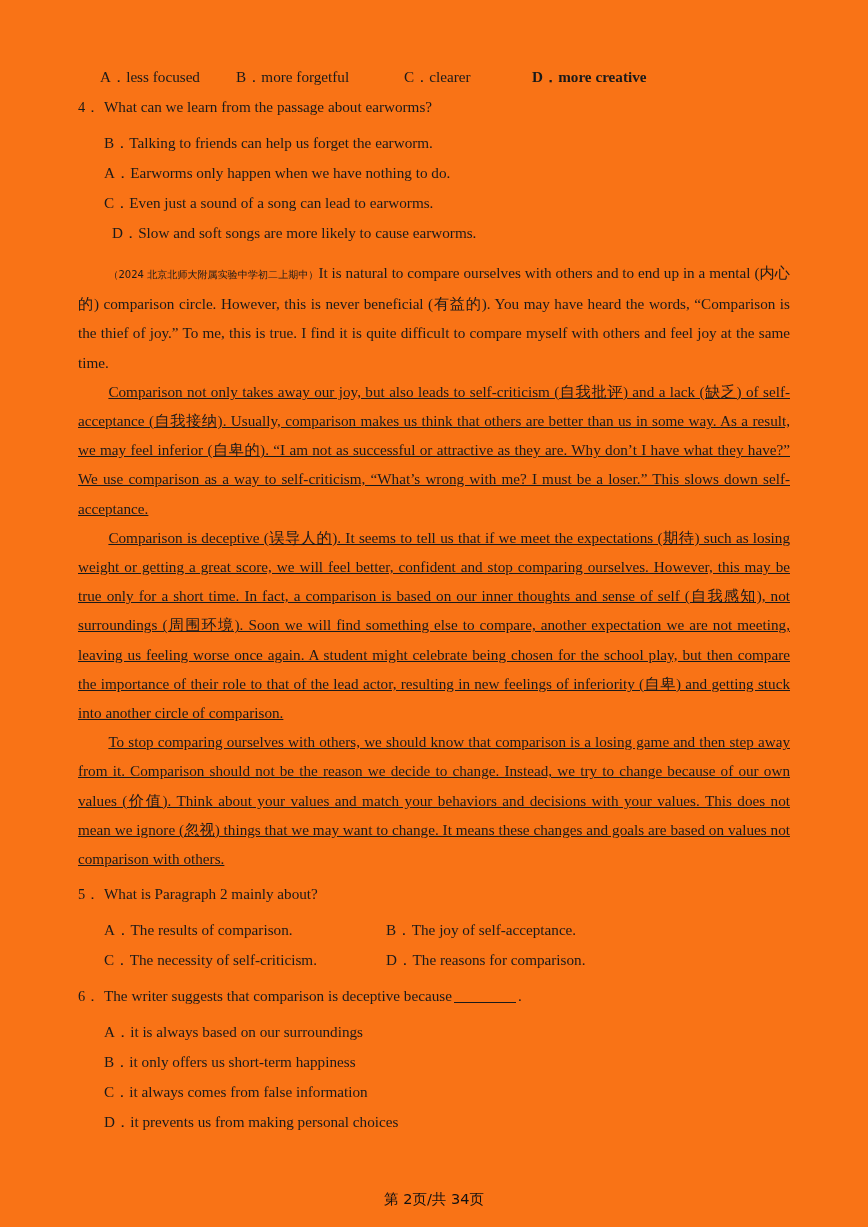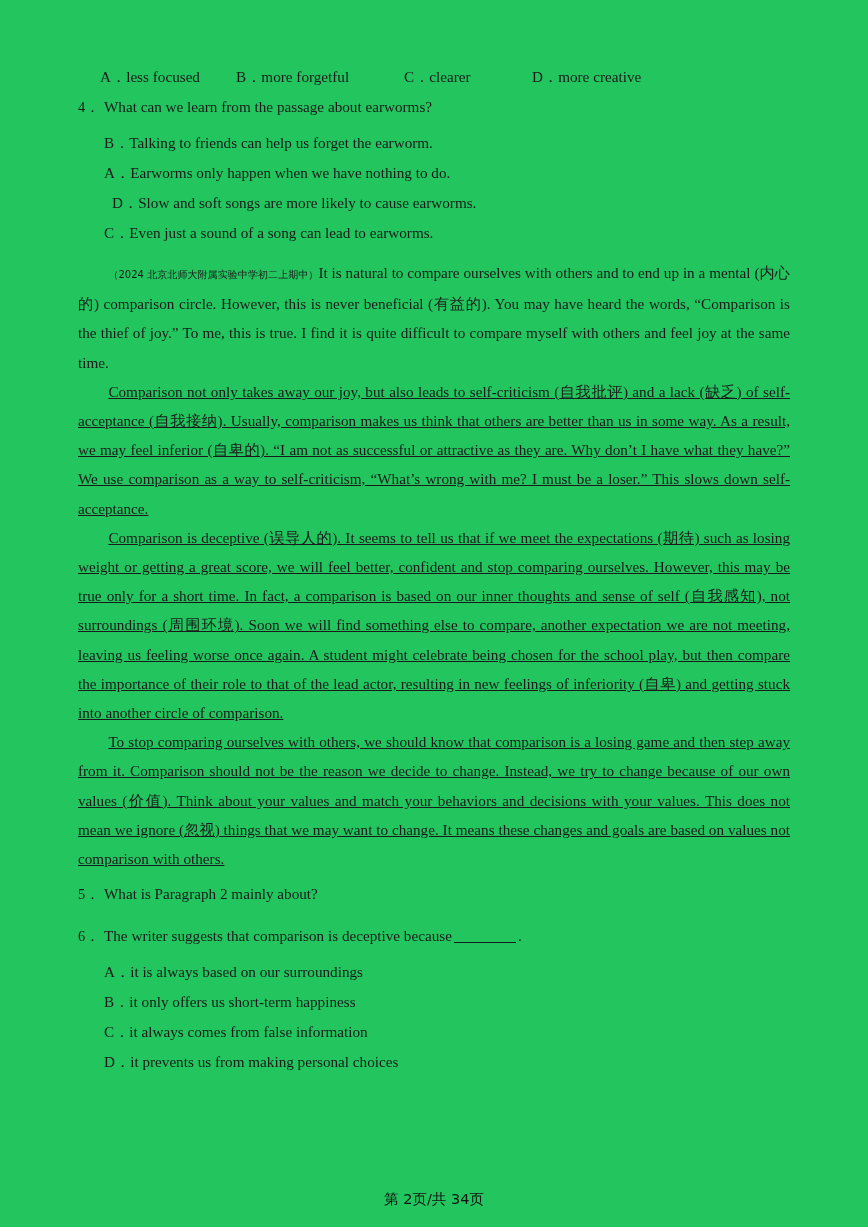--- a/index.html
+++ b/index.html
@@ -16,21 +16,21 @@
     color: #1a1a1a;
     overflow: hidden;
   }
 
   .page {
     position: absolute;
     left: 0;
     top: 0;
     width: 868px;
     height: 1227px;
-    background: #22c55e;
+    background: #f97316;
   }
 
   .content {
     position: absolute;
     left: 78px;
     top: 62px;
     width: 712px;
   }
   .qnum-row {
     font-size: 15.2px;
@@ -127,41 +127,41 @@
 </head>
 <body>
 
 <div class="page">
   <div class="content">
 
     <div class="opt-row">
       <span class="opt" style="left:22px;">A．less focused</span>
       <span class="opt" style="left:158px;">B．more forgetful</span>
       <span class="opt" style="left:326px;">C．clearer</span>
-      <span class="opt" style="left:454px;">D．more creative</span>
+      <span class="opt" style="left:454px;font-weight:bold;">D．more creative</span>
     </div>
 
     <div class="qnum-row">
       <span class="qnum">4．</span>
       <span class="qtext">What can we learn from the passage about earworms?</span>
     </div>
 
     <div class="spacer-sm"></div>
 
     <div class="opt-stack">
       <span class="lab">B．</span><span>Talking to friends can help us forget the earworm.</span>
     </div>
     <div class="opt-stack">
       <span class="lab">A．</span><span>Earworms only happen when we have nothing to do.</span>
     </div>
+    <div class="opt-stack">
+      <span class="lab">C．</span><span>Even just a sound of a song can lead to earworms.</span>
+    </div>
     <div class="opt-stack deep">
       <span class="lab">D．</span><span>Slow and soft songs are more likely to cause earworms.</span>
-    </div>
-    <div class="opt-stack">
-      <span class="lab">C．</span><span>Even just a sound of a song can lead to earworms.</span>
     </div>
 
     <div class="spacer-md"></div>
 
     <p class="passage"><span class="src">（2024 北京北师大附属实验中学初二上期中）</span><span>It is natural to compare ourselves with others and to end up in a mental (内心的) comparison circle. However, this is never beneficial (有益的). You may have heard the words, “Comparison is the thief of joy.” To me, this is true. I find it is quite difficult to compare myself with others and feel joy at the same time.</span></p>
 
     <p class="passage">Comparison not only takes away our joy, but also leads to self-criticism (自我批评) and a lack (缺乏) of self-acceptance (自我接纳). Usually, comparison makes us think that others are better than us in some way. As a result, we may feel inferior (自卑的). “I am not as successful or attractive as they are. Why don’t I have what they have?” We use comparison as a way to self-criticism, “What’s wrong with me? I must be a loser.” This slows down self-acceptance.</p>
 
     <p class="passage">Comparison is deceptive (误导人的). It seems to tell us that if we meet the expectations (期待) such as losing weight or getting a great score, we will feel better, confident and stop comparing ourselves. However, this may be true only for a short time. In fact, a comparison is based on our inner thoughts and sense of self (自我感知), not surroundings (周围环境). Soon we will find something else to compare, another expectation we are not meeting, leaving us feeling worse once again. A student might celebrate being chosen for the school play, but then compare the importance of their role to that of the lead actor, resulting in new feelings of inferiority (自卑) and getting stuck into another circle of comparison.</p>
 
@@ -170,21 +170,37 @@
 
     <div class="spacer-sm"></div>
 
     <div class="qnum-row">
       <span class="qnum">5．</span>
       <span class="qtext">What is Paragraph 2 mainly about?</span>
     </div>
 
     <div class="spacer-sm"></div>
 
-
+    <div class="opt-row">
+      <span class="opt" style="left:26px;">
+        <span class="lab">A．</span><span>The results of comparison.</span>
+      </span>
+      <span class="opt" style="left:308px;">
+        <span class="lab">B．</span><span>The joy of self-acceptance.</span>
+      </span>
+    </div>
+
+    <div class="opt-row">
+      <span class="opt" style="left:26px;">
+        <span class="lab">C．</span><span>The necessity of self-criticism.</span>
+      </span>
+      <span class="opt" style="left:308px;">
+        <span class="lab">D．</span><span>The reasons for comparison.</span>
+      </span>
+    </div>
 
     <div class="spacer-sm"></div>
 
     <div class="qnum-row">
       <span class="qnum">6．</span>
       <span class="qtext"><span>The writer suggests that comparison is deceptive because</span><span class="blank"></span><span>.</span></span>
     </div>
 
     <div class="spacer-sm"></div>
 

